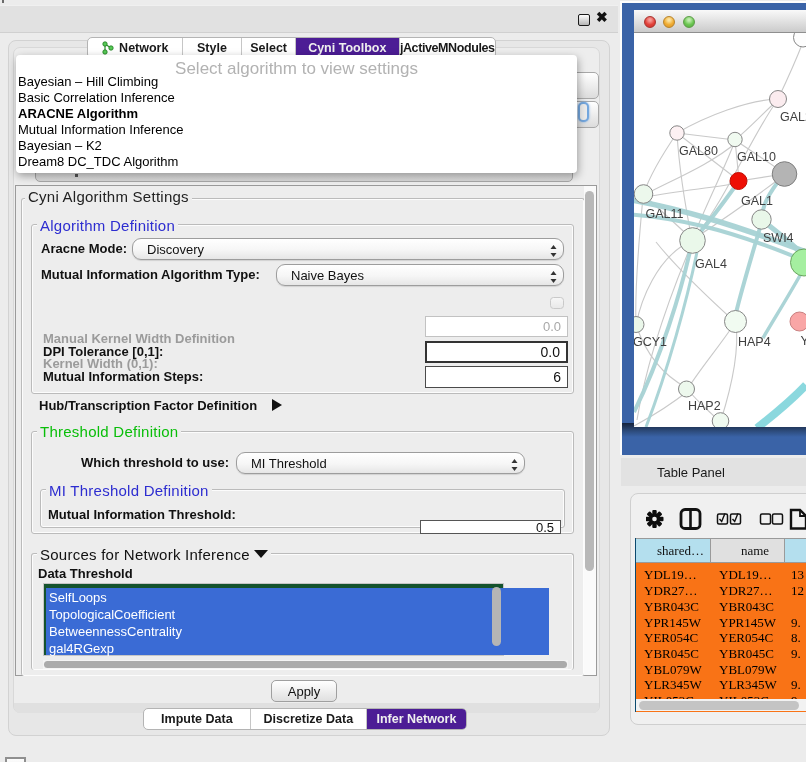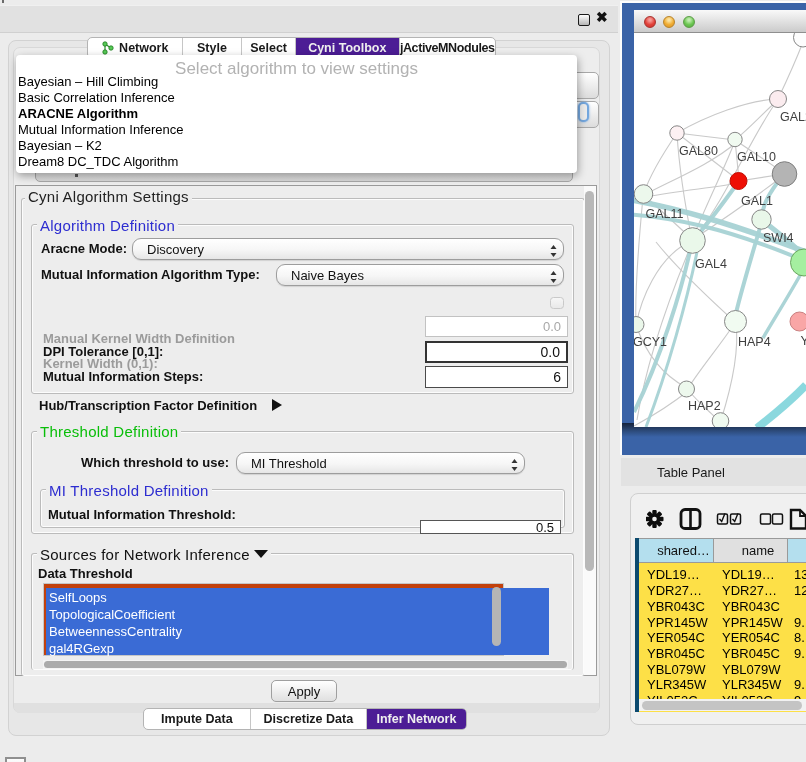--- a/index.html
+++ b/index.html
@@ -28,21 +28,21 @@
 label.frm { position:absolute; font-size:13px; font-weight:bold; color:#111; white-space:nowrap; }
 label.dis { color:#9b9b9b;margin-top:38px; }
 .combo { position:absolute; background:linear-gradient(#ffffff,#f6f6f6 55%,#e6e6e6); border:1px solid #9d9d9d; border-radius:9px; font-size:13px; color:#111; display:flex; align-items:center; padding-left:14px; box-shadow:0 1px 1px rgba(0,0,0,0.12); }
 .combo .arr { position:absolute; right:5px; top:4px; }
 .tf { position:absolute; background:#fff; font-size:13px; color:#111; text-align:right; padding-right:6px; display:flex; align-items:center; justify-content:flex-end; }
 
 #dropdown { left:16px; top:55px; width:561px; height:118px; background:#fff; border-radius:4px; box-shadow:1px 3px 8px rgba(0,0,0,0.35); z-index:50; }
 #dropdown .prompt { position:absolute; left:0; top:4px; width:100%; text-align:center; color:#b2b2b2; font-size:17px; }
 #dropdown .it { position:absolute; left:2px; font-size:13px; color:#000; }
 
-#attrlist { left:43px; top:583px; width:461px; height:73px; background:#c2410c; border:1px solid #c6c6c6; z-index:12; }
+#attrlist { left:43px; top:583px; width:461px; height:73px; background:#14532d; border:1px solid #c6c6c6; z-index:12; }
 #attrlist .sel { position:absolute; left:2px; top:4px; width:503px; height:67px; background:#3a6bd5; }
 #attrlist .li { position:absolute; left:5px; color:#fff; font-size:13px; white-space:nowrap; }
 #applybtn { left:271px; top:680px; width:66px; height:22px; background:linear-gradient(#ffffff,#ececec 60%,#e0e0e0); border:1px solid #9f9f9f; border-radius:5px; font-size:13px; color:#111; display:flex; align-items:center; justify-content:center; }
 
 #netwin { left:620px; top:1px; width:186px; height:454px; background:#fdfdfd; }
 #net-blue { position:absolute; left:2px; top:2px; width:184px; height:452px; background:#3a63a7; }
 #net-title { position:absolute; left:14px; top:9px; width:172px; height:23px; background:linear-gradient(#f9f9f9,#cbcbcb); border-bottom:1px solid #8f8f8f; }
 #net-canvas { position:absolute; left:14px; top:32px; width:172px; height:394px; background:#fff; overflow:hidden; }
 .light { position:absolute; top:5.5px; width:12px; height:12px; border-radius:50%; }
 
@@ -300,21 +300,21 @@
     <g stroke="#111" fill="none">
       <rect x="114.5" y="7" width="10" height="10" rx="1.5" stroke-width="1.5"></rect>
       <rect x="126.5" y="7" width="10" height="10" rx="1.5" stroke-width="1.5"></rect>
     </g>
 
     <path d="M145 3 h9 l6 6 v12.5 h-15 z" fill="none" stroke="#111" stroke-width="2.4"></path>
     <path d="M154 3 v6 h6.5" fill="none" stroke="#111" stroke-width="1.8"></path>
   </svg>
 </div>
 
-<div class="abs" id="tblarea" style="left:635px; top:538px; width:171px; height:174px; background:#fde047; border-left:4px solid #0c4a6e; z-index:15; overflow:hidden; font-size:13px;">
+<div class="abs" id="tblarea" style="left:635px; top:538px; width:171px; height:174px; background:#f97316; border-left:1px solid #0c4a6e; z-index:15; overflow:hidden; font-size:13px;font-family:Liberation Serif, serif;">
   <div style="position:absolute; left:0; top:0; width:75px; height:25px; background:#b4dfee; border:1px solid #9a9a9a; border-left:none;"></div>
   <div style="position:absolute; left:75px; top:0; width:74px; height:25px; background:#e0e0e0; border:1px solid #9a9a9a; border-left:none;"></div>
   <div style="position:absolute; left:149px; top:0; width:80px; height:25px; background:#b4dfee; border:1px solid #9a9a9a; border-left:none;"></div>
   <div style="position:absolute; left:7px; top:5px; width:75px; text-align:center; color:#111;">shared…</div>
   <div style="position:absolute; left:82px; top:5px; width:74px; text-align:center; color:#111;">name</div>
   <div class="trow" style="top:29px;">
       <span>YDL19…</span>
       <span>YDL19…</span>
       <span>13</span>
     </div>

